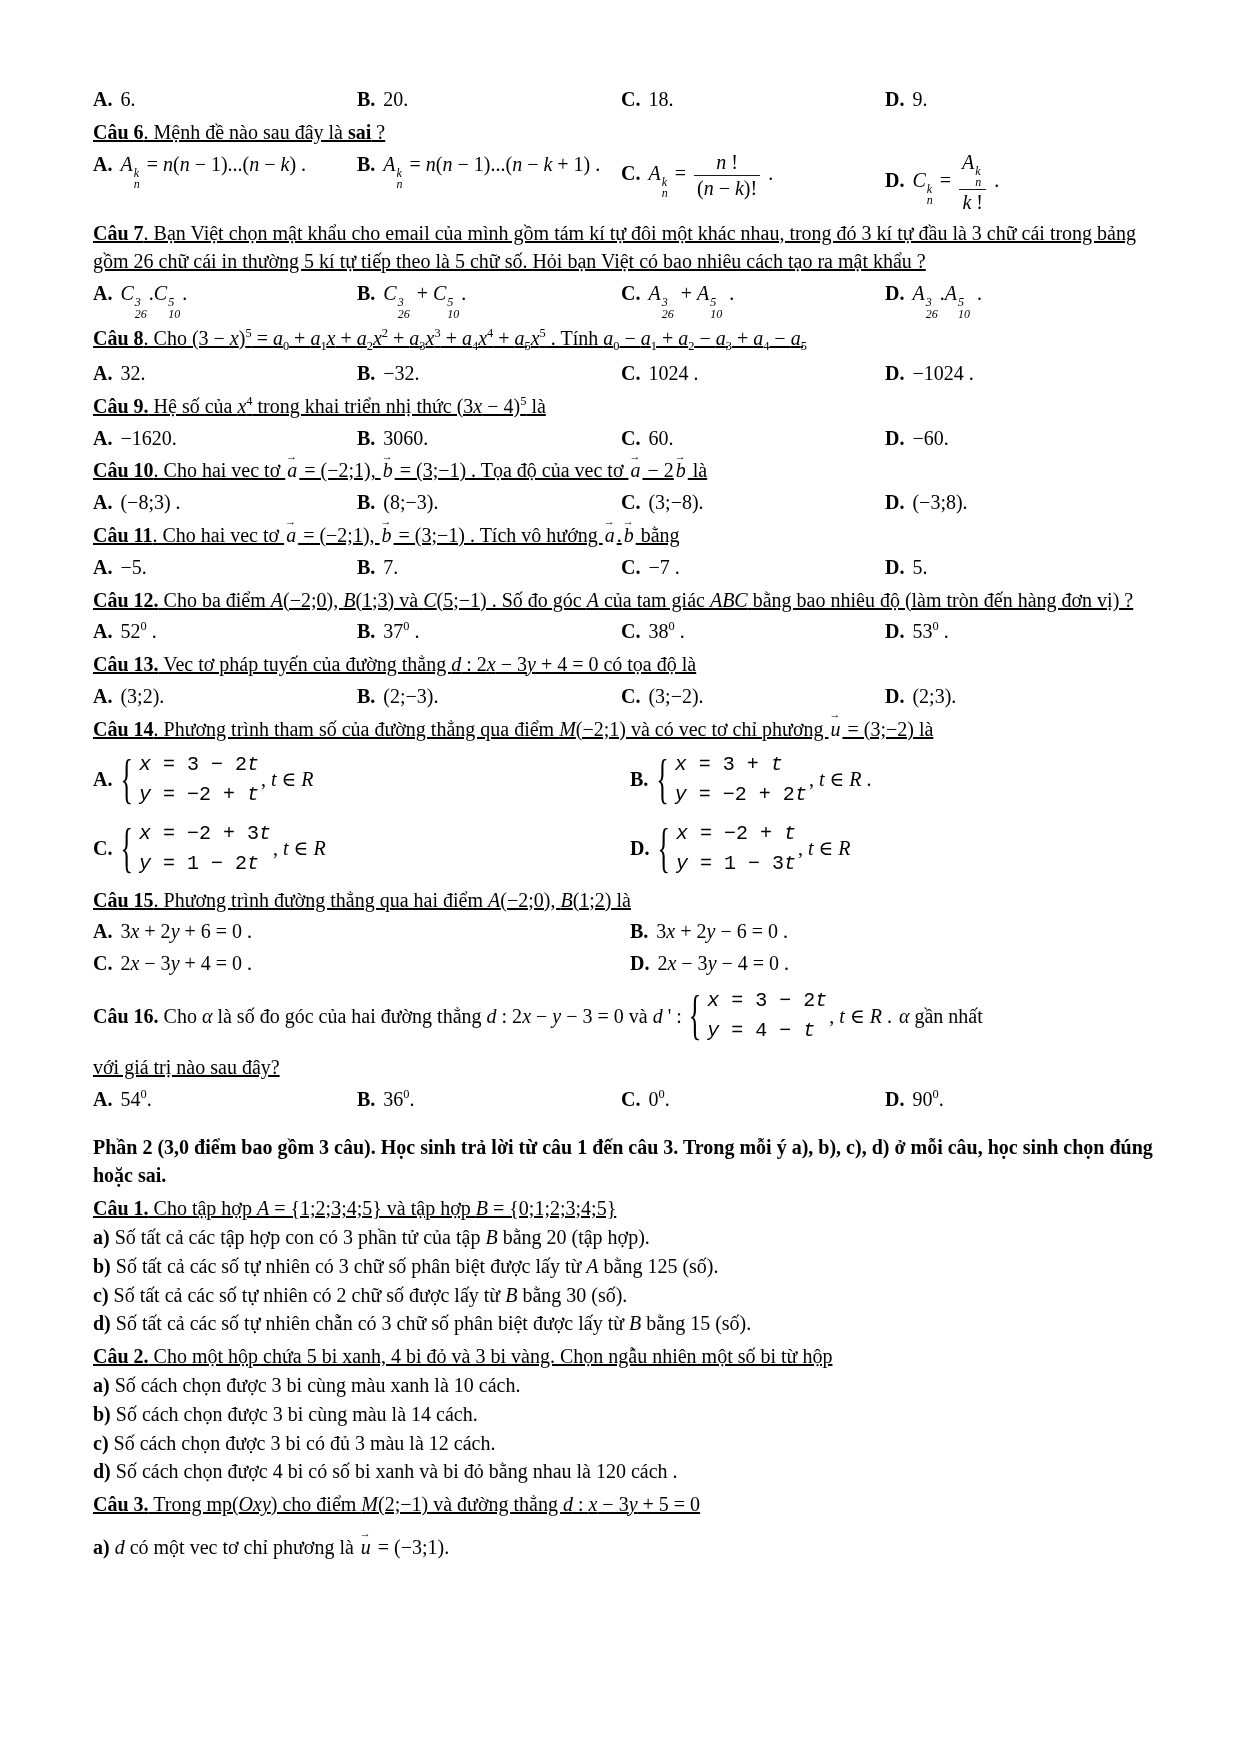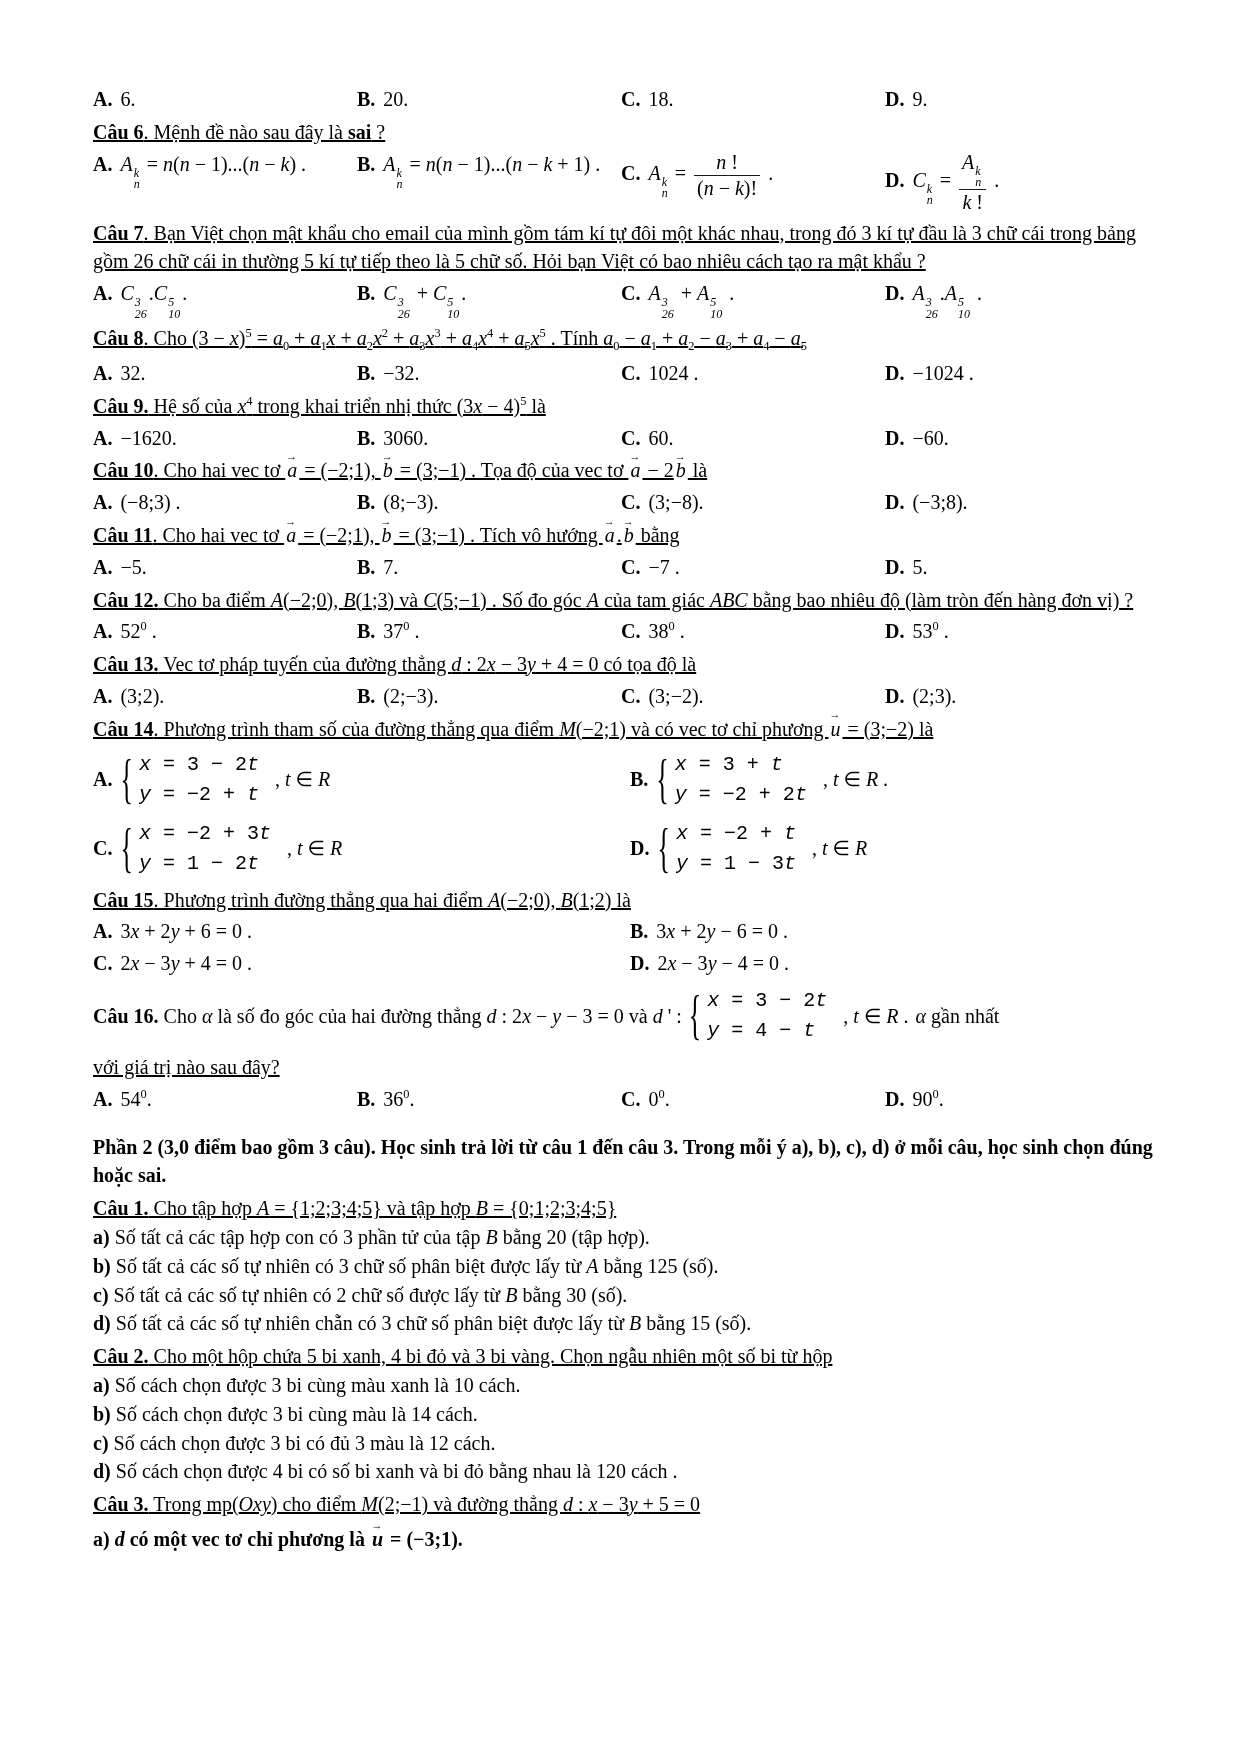--- a/index.html
+++ b/index.html
@@ -30,21 +30,21 @@
   .frac .num{padding:0 3px;}
   
   .vec{display:inline-block;position:relative;font-style:italic;margin:0 2px;}
   .vec::after{content:"→";position:absolute;left:45%;transform:translateX(-50%);
               top:-0.68em;font-size:0.55em;font-style:normal;}
   
   .sys{display:inline-flex;align-items:center;vertical-align:middle;margin:3px 0;}
   .sys .brace{display:inline-block;transform:scaleY(2.1);transform-origin:center;
               font-size:1.3em;line-height:1;margin-right:6px;font-weight:400;}
   .sys .eqs{display:inline-flex;flex-direction:column;line-height:1.5;text-align:left;font-family:Liberation Mono, monospace;}
-  .sys .tail{margin-left:16px;font-family:Liberation Serif, serif;}
+  .sys .tail{margin-left:2px;}
   .q16line{display:flex;align-items:center;margin-top:5px;}
   .q16line > *{margin-right:7px;white-space:nowrap;}
   .heading{font-weight:bold;margin-top:19px;}
   .p2item{margin:0;}
 </style>
 </head>
 <body>
 
 <div class="page">
 
@@ -252,15 +252,15 @@
   <div class="p2item"><b>c)</b> Số tất cả các số tự nhiên có 2 chữ số được lấy từ <i>B</i> bằng 30 (số).</div>
   <div class="p2item"><b>d)</b> Số tất cả các số tự nhiên chẵn có 3 chữ số phân biệt được lấy từ <i>B</i> bằng 15 (số).</div>
 
   <div class="stem"><b>Câu 2.</b> Cho một hộp chứa 5 bi xanh, 4 bi đỏ và 3 bi vàng. Chọn ngẫu nhiên một số bi từ hộp</div>
   <div class="p2item"><b>a)</b> Số cách chọn được 3 bi cùng màu xanh là 10 cách.</div>
   <div class="p2item"><b>b)</b> Số cách chọn được 3 bi cùng màu là 14 cách.</div>
   <div class="p2item"><b>c)</b> Số cách chọn được 3 bi có đủ 3 màu là 12 cách.</div>
   <div class="p2item"><b>d)</b> Số cách chọn được 4 bi có số bi xanh và bi đỏ bằng nhau là 120 cách .</div>
 
   <div class="stem"><b>Câu 3.</b> Trong mp(<i>Oxy</i>) cho điểm <i>M</i>(2;−1) và đường thẳng <i>d</i> : <i>x</i> − 3<i>y</i> + 5 = 0</div>
-  <div class="p2item" style="margin-top:6px;font-weight:bold;"><b>a)</b> <i>d</i> có một vec tơ chỉ phương là <span class="vec">u</span> = (−3;1).</div>
+  <div class="p2item" style="margin-top:14px;"><b>a)</b> <i>d</i> có một vec tơ chỉ phương là <span class="vec">u</span> = (−3;1).</div>
 
 </div>
 
 </body></html>

